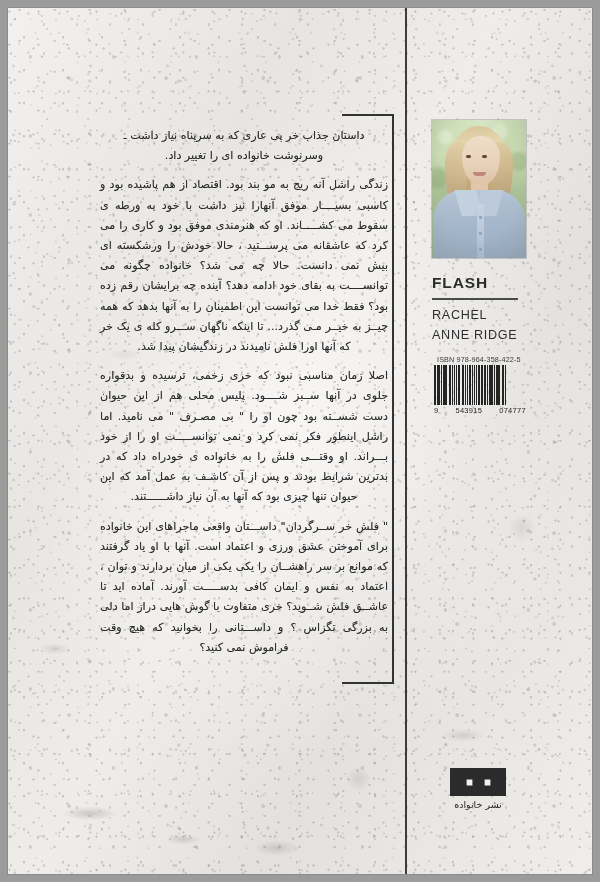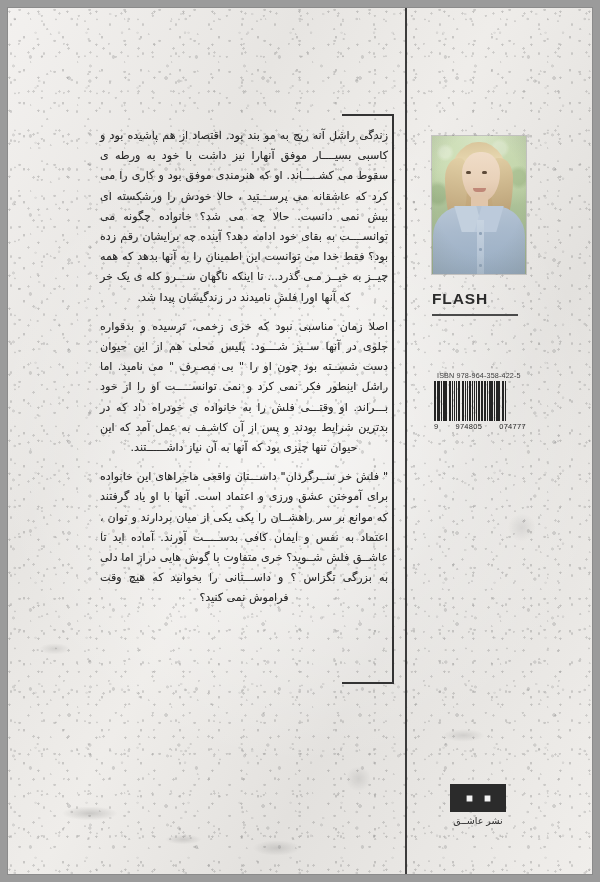--- a/index.html
+++ b/index.html
@@ -149,21 +149,21 @@
     text-shadow: 0 0 .6px rgba(80,80,80,.45);
   }
   #blurb p { margin: 0 0 9px 0; }
   #blurb p:last-child { margin-bottom: 0; }
   #blurb p.lead { text-align: center; text-align-last: center; }
 
   
   #flap {
     position: absolute;
     left: 404px;
-    top: 16px;
+    top: 0;
     width: 180px;
     height: 620px;
   }
 
   
   #author-photo {
     position: absolute;
     left: 20px;
     top: 112px;
     width: 94px;
@@ -401,20 +401,21 @@
 
     <div id="spine-rule"></div>
 
     <div id="text-frame">
       <div id="frame-right"></div>
       <div id="frame-top"></div>
       <div id="frame-bottom"></div>
     </div>
 
     <div id="blurb">
+      <p class="lead">داستان جذاب خر پی عاری که به سرپناه نیاز داشت ـ وسرنوشت خانواده ای را تغییر داد.</p>
       <p>زندگی راشل آنه ریج به مو بند بود. اقتصاد از هم پاشیده بود و کاسبی بسیــــار موفق آنهارا نیز داشت با خود به ورطه ی سقوط می کشـــــاند. او که هنرمندی موفق بود و کاری را می کرد که عاشقانه می پرســـتید ، حالا خودش را ورشکسته ای بیش نمی دانست. حالا چه می شد؟ خانواده چگونه می توانســــت به بقای خود ادامه دهد؟ آینده چه برایشان رقم زده بود؟ فقط خدا می توانست این اطمینان را به آنها بدهد که همه چیــز به خیــر مـی گذرد... تا اینکه ناگهان ســـرو کله ی یک خر که آنها اورا فلش نامیدند در زندگیشان پیدا شد.</p>
       <p>اصلا زمان مناسبی نبود که خری زخمی، ترسیده و بدقواره جلوی در آنها ســبز شــــود. پلیس محلی هم از این حیوان دست شســته بود چون او را " بی مصـرف " می نامید. اما راشل اینطور فکر نمی کرد و نمی توانســـــت او را از خود بـــراند. او وقتـــی فلش را به خانواده ی خودراه داد که در بدترین شرایط بودند و پس از آن کاشـف به عمل آمد که این حیوان تنها چیزی بود که آنها به آن نیاز داشــــــتند.</p>
       <p>" فلش خر ســرگردان" داســـتان واقعی ماجراهای این خانواده برای آموختن عشق ورزی و اعتماد است. آنها با او یاد گرفتند که موانع بر سر راهشــان را یکی یکی از میان بردارند و توان ، اعتماد به نفس و ایمان کافی بدســـــت آورند. آماده اید تا عاشــق فلش شــوید؟ خری متفاوت با گوش هایی دراز اما دلی به بزرگی تگزاس ؟ و داســـتانی را بخوانید که هیچ وقت فراموش نمی کنید؟</p>
     </div>
 
     <div id="flap">
 
       <div id="author-photo">
         <div class="ph-sky"></div>
         <div class="ph-blurleaf"></div>
@@ -432,20 +433,24 @@
         <div class="ph-placket"></div>
         <div class="ph-btn" style="top:96px"></div>
         <div class="ph-btn" style="top:112px"></div>
         <div class="ph-btn" style="top:128px"></div>
         <div class="ph-vig"></div>
       </div>
 
       <div id="flash-title">FLASH</div>
       <div id="flash-rule"></div>
 
+      <div id="author-name">
+        <span class="ln">RACHEL</span>
+        <span class="ln">ANNE RIDGE</span>
+      </div>
 
       <div id="isbn-text">ISBN 978-964-358-422-5</div>
 
       <div id="barcode-wrap">
         <div id="barcode">
             <div class="bar" style="width: 0.62px; height: 40px; background: rgb(36, 36, 36);"></div>
             <div class="bar" style="width: 0.62px; height: 40px; background: transparent;"></div>
             <div class="bar" style="width: 0.62px; height: 40px; background: rgb(36, 36, 36);"></div>
             <div class="bar" style="width: 1.24px; height: 40px; background: transparent;"></div>
             <div class="bar" style="width: 0.62px; height: 40px; background: rgb(36, 36, 36);"></div>
@@ -520,28 +525,28 @@
             <div class="bar" style="width: 1.86px; height: 40px; background: transparent;"></div>
             <div class="bar" style="width: 0.62px; height: 40px; background: rgb(36, 36, 36);"></div>
             <div class="bar" style="width: 0.62px; height: 40px; background: transparent;"></div>
             <div class="bar" style="width: 1.24px; height: 40px; background: rgb(36, 36, 36);"></div>
             <div class="bar" style="width: 1.24px; height: 40px; background: transparent;"></div>
             <div class="bar" style="width: 0.62px; height: 40px; background: rgb(36, 36, 36);"></div>
             <div class="bar" style="width: 0.62px; height: 40px; background: transparent;"></div>
           </div>
         <div id="barcode-digits">
           <span>9</span>
-          <span>974805</span>
+          <span>543915</span>
           <span>074777</span>
         </div>
       </div>
 
       <div id="publisher">
         <div id="pub-mark">
           <div class="sq"></div>
           <div class="sq"></div>
         </div>
-        <div id="pub-name">نشر عاشــق</div>
+        <div id="pub-name">نشر خانواده</div>
       </div>
 
     </div>
   </div>
 </div>
 
 </body></html>

